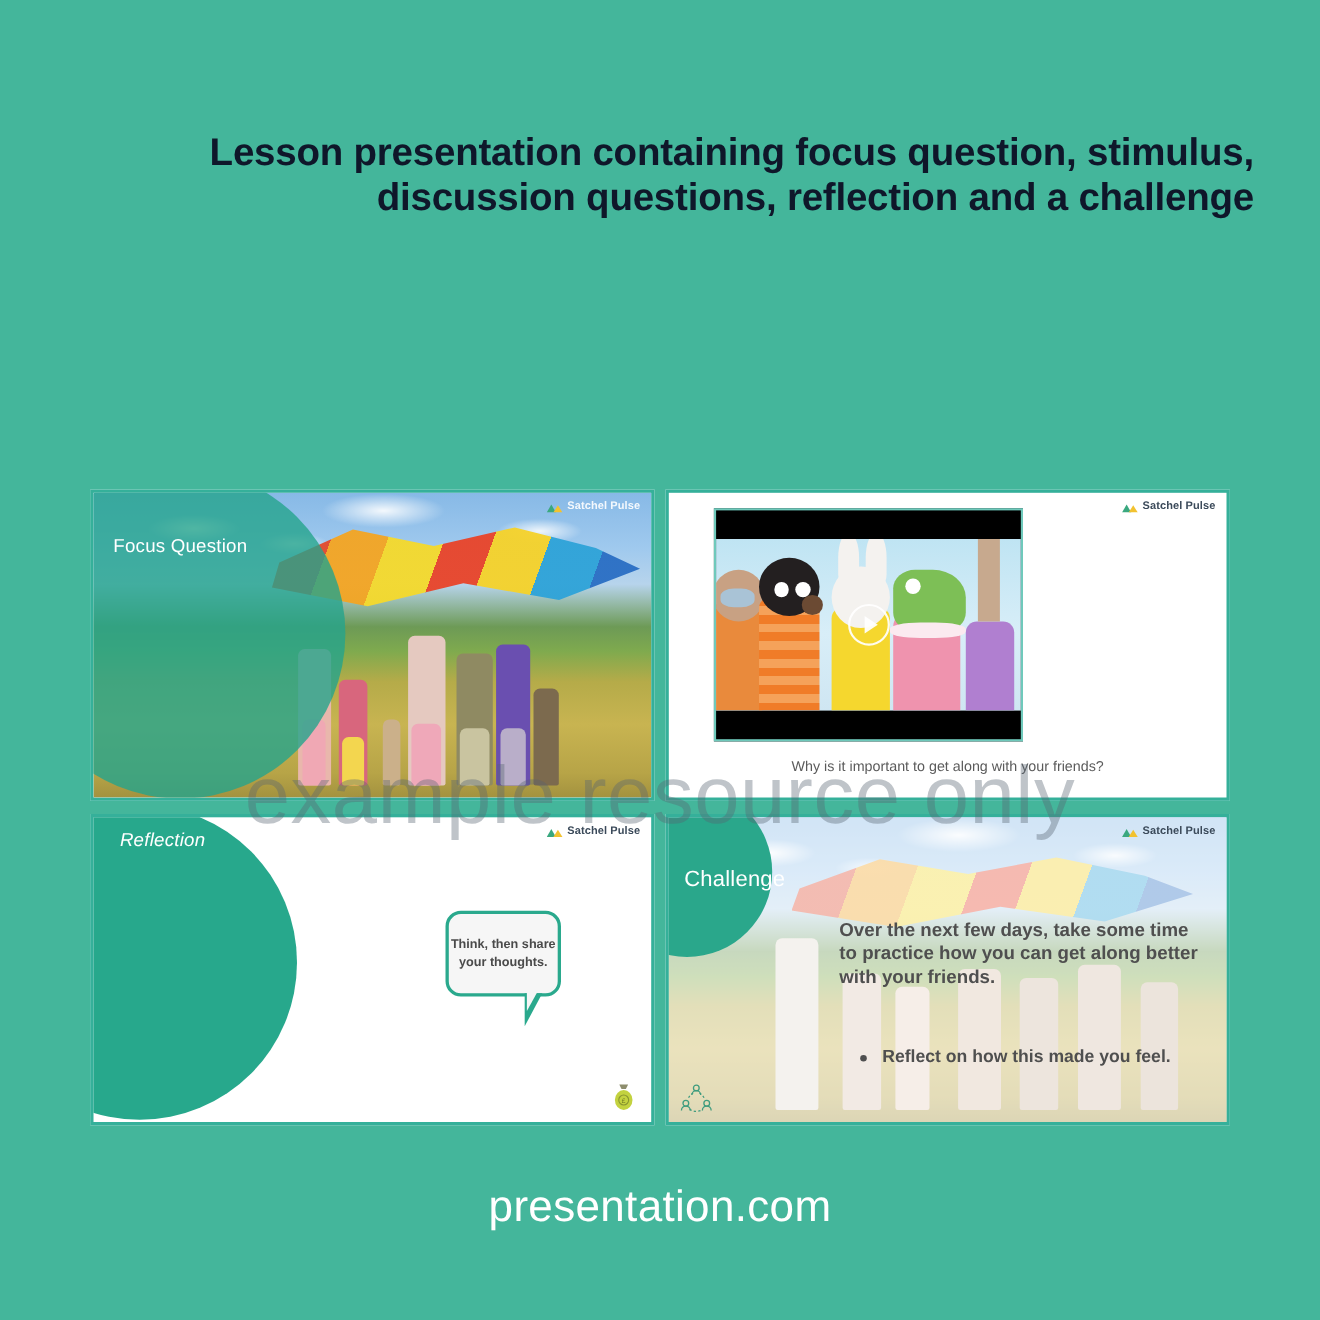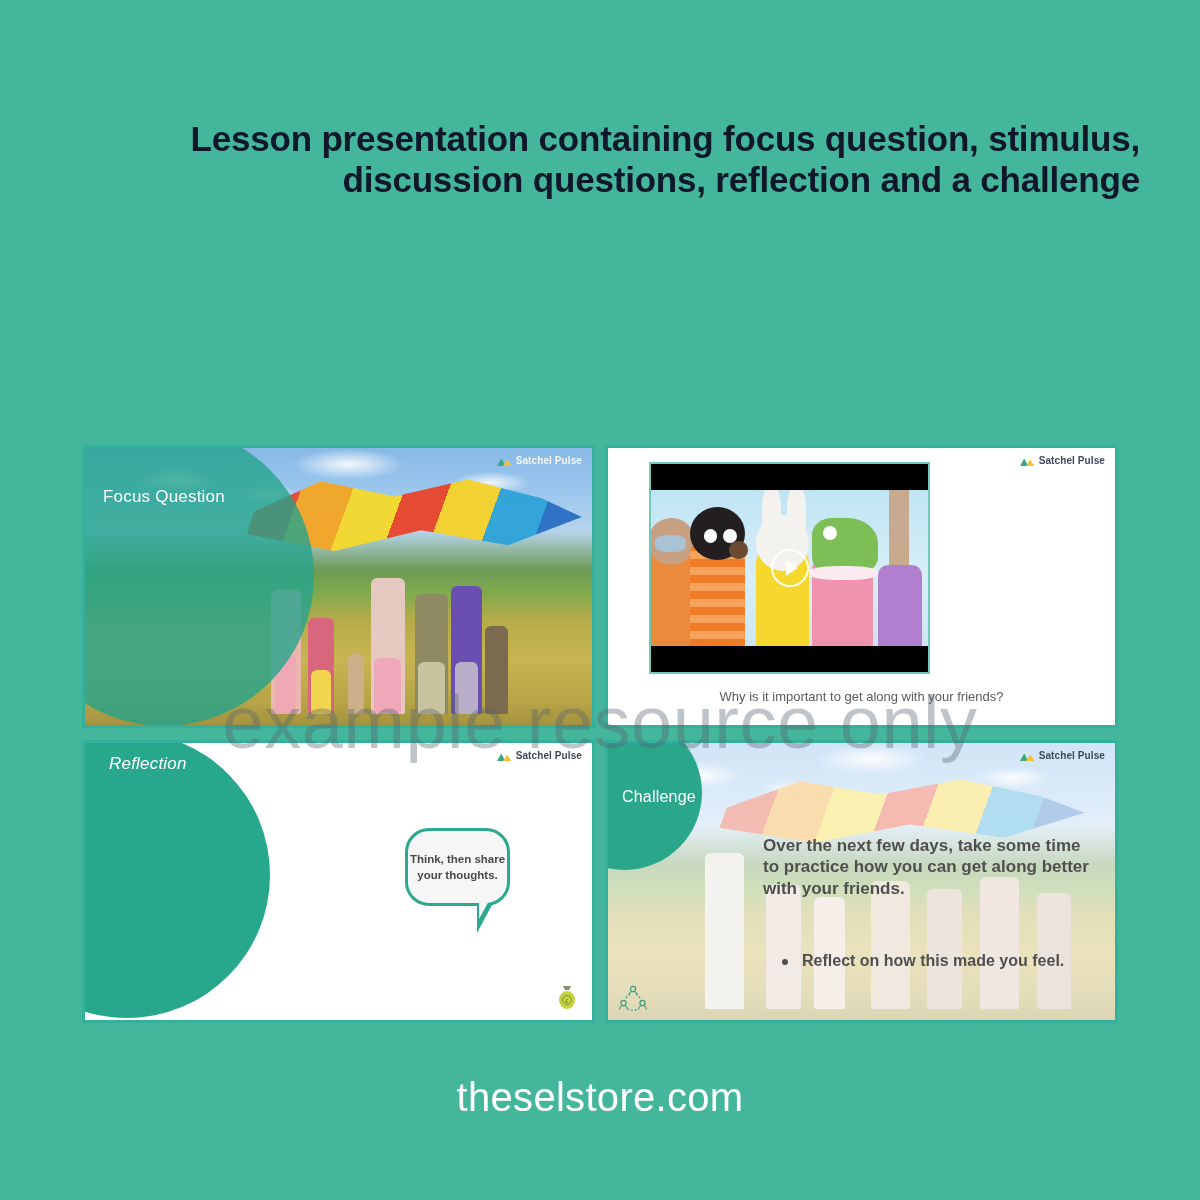--- a/index.html
+++ b/index.html
@@ -209,21 +209,21 @@
     left: 22px; top: 140px; width: 205px;
     color: #ffffff; font-weight: bold;
     font-size: 16.5px; line-height: 1.22;
     text-align: center;
   }
   .bubble {
     position: absolute;
     left: 320px; top: 85px;
     width: 105px; height: 78px;
     border: 3px solid #2aa98d;
-    border-radius: 24px;
+    border-radius: 14px;
     background: #f6f6f6;
     display: flex; align-items: center; justify-content: center;
     z-index: 6;
   }
   .bubble-text {
     color: #4a4a4a;
     font-size: 11.5px;
     font-weight: bold;
     line-height: 1.4;
     text-align: center;
@@ -253,21 +253,21 @@
     position: absolute; inset: 0;
     background: rgba(255,255,255,.62);
     z-index: 3;
   }
   .s4-circle {
     left: -12%; top: -10%;
     width: 155px; height: 155px;
     background: #2aa78b;
     z-index: 5;
   }
-  .s4-kicker { top: 45px; left: 14px; z-index: 7; font-size: 16px; }
+  .s4-kicker { top: 45px; left: 14px; z-index: 7; font-size: 20px; }
   .s4-body {
     position: absolute; z-index: 7;
     left: 155px; top: 92px; width: 330px;
     color: #4f4f4f;
     font-size: 17px;
     font-weight: bold;
     line-height: 1.26;
   }
   .s4-bullets {
     position: absolute; z-index: 7;
@@ -465,13 +465,13 @@
         <path d="M22 14 a11 11 0 0 0 -5.5 -5" stroke-dasharray="2 2"></path>
         <path d="M9 24.5 a11 11 0 0 0 12 0" stroke-dasharray="2 2"></path>
       </g>
     </svg>
   </div>
 
 </div>
 
 <div class="watermark">example resource only</div>
 
-<div class="footer">theselstore.com</div>
+<div class="footer">presentation.com</div>
 
 </body></html>

